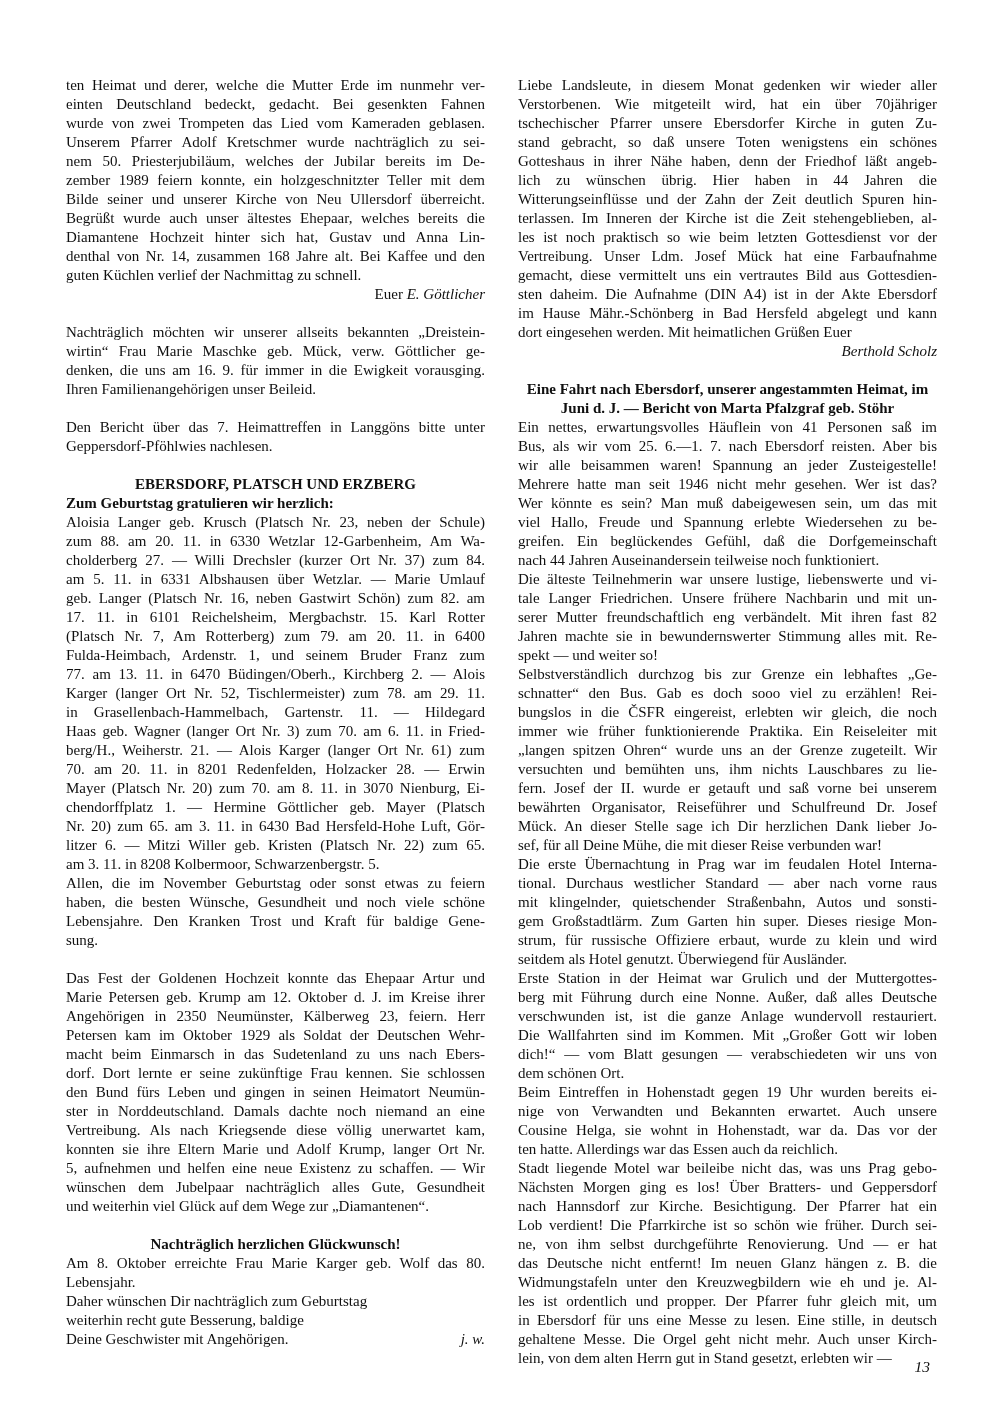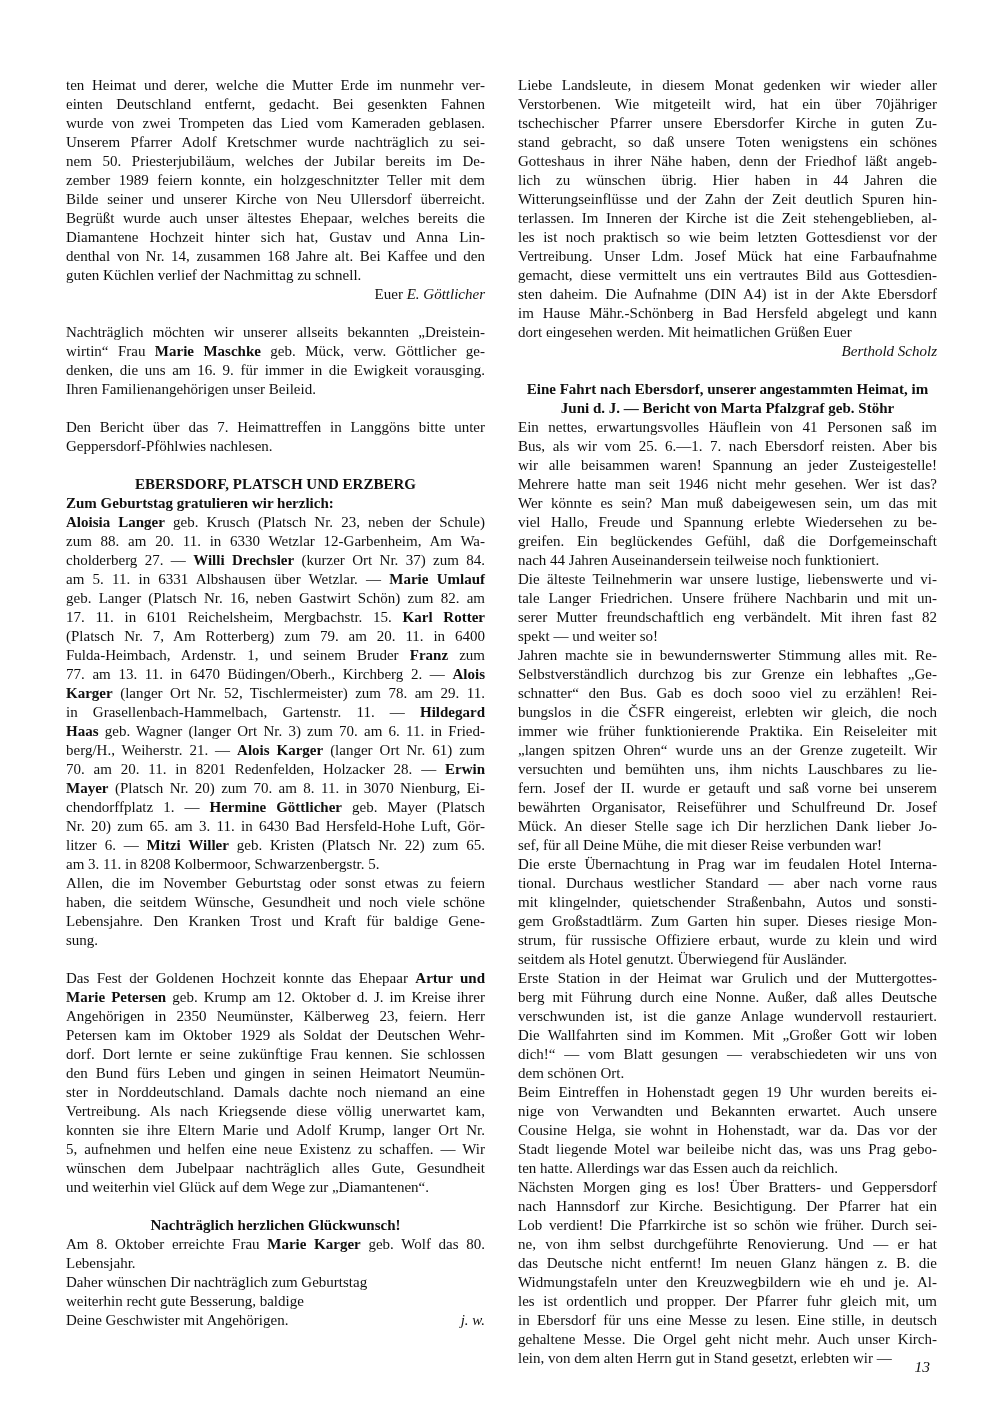--- a/index.html
+++ b/index.html
@@ -62,32 +62,32 @@
   }
   .gap { height: 19px; }
   .page-number {
     position: absolute;
     top: 1357px;
     right: 70px;
     font-size: 15.5px;
     line-height: 19px;
     font-style: italic;
   }
-  b { font-weight: 700; }
+  b { font-weight: 400; }
   i { font-style: italic; }
 </style>
 </head>
 <body>
 
 <div class="page">
   <div class="columns">
     <div class="column">
         <div class="block">
           <div class="line just">ten Heimat und derer, welche die Mutter Erde im nunmehr ver-</div>
-          <div class="line just">einten Deutschland entfernt, gedacht. Bei gesenkten Fahnen</div>
+          <div class="line just">einten Deutschland bedeckt, gedacht. Bei gesenkten Fahnen</div>
           <div class="line just">wurde von zwei Trompeten das Lied vom Kameraden geblasen.</div>
           <div class="line just">Unserem Pfarrer Adolf Kretschmer wurde nachträglich zu sei-</div>
           <div class="line just">nem 50. Priesterjubiläum, welches der Jubilar bereits im De-</div>
           <div class="line just">zember 1989 feiern konnte, ein holzgeschnitzter Teller mit dem</div>
           <div class="line just">Bilde seiner und unserer Kirche von Neu Ullersdorf überreicht.</div>
           <div class="line just">Begrüßt wurde auch unser ältestes Ehepaar, welches bereits die</div>
           <div class="line just">Diamantene Hochzeit hinter sich hat, Gustav und Anna Lin-</div>
           <div class="line just">denthal von Nr. 14, zusammen 168 Jahre alt. Bei Kaffee und den</div>
           <div class="line">guten Küchlen verlief der Nachmittag zu schnell.</div>
         </div>
@@ -125,30 +125,31 @@
           <div class="line just">berg/H., Weiherstr. 21. — <b>Alois Karger</b> (langer Ort Nr. 61) zum</div>
           <div class="line just">70. am 20. 11. in 8201 Redenfelden, Holzacker 28. — <b>Erwin</b></div>
           <div class="line just"><b>Mayer</b> (Platsch Nr. 20) zum 70. am 8. 11. in 3070 Nienburg, Ei-</div>
           <div class="line just">chendorffplatz 1. — <b>Hermine Göttlicher</b> geb. Mayer (Platsch</div>
           <div class="line just">Nr. 20) zum 65. am 3. 11. in 6430 Bad Hersfeld-Hohe Luft, Gör-</div>
           <div class="line just">litzer 6. — <b>Mitzi Willer</b> geb. Kristen (Platsch Nr. 22) zum 65.</div>
           <div class="line">am 3. 11. in 8208 Kolbermoor, Schwarzenbergstr. 5.</div>
         </div>
         <div class="block">
           <div class="line just">Allen, die im November Geburtstag oder sonst etwas zu feiern</div>
-          <div class="line just">haben, die seitdem Wünsche, Gesundheit und noch viele schöne</div>
+          <div class="line just">haben, die besten Wünsche, Gesundheit und noch viele schöne</div>
           <div class="line just">Lebensjahre. Den Kranken Trost und Kraft für baldige Gene-</div>
           <div class="line">sung.</div>
         </div>
         <div class="gap"></div>
         <div class="block">
           <div class="line just">Das Fest der Goldenen Hochzeit konnte das Ehepaar <b>Artur und</b></div>
           <div class="line just"><b>Marie Petersen</b> geb. Krump am 12. Oktober d. J. im Kreise ihrer</div>
           <div class="line just">Angehörigen in 2350 Neumünster, Kälberweg 23, feiern. Herr</div>
           <div class="line just">Petersen kam im Oktober 1929 als Soldat der Deutschen Wehr-</div>
+          <div class="line just">macht beim Einmarsch in das Sudetenland zu uns nach Ebers-</div>
           <div class="line just">dorf. Dort lernte er seine zukünftige Frau kennen. Sie schlossen</div>
           <div class="line just">den Bund fürs Leben und gingen in seinen Heimatort Neumün-</div>
           <div class="line just">ster in Norddeutschland. Damals dachte noch niemand an eine</div>
           <div class="line just">Vertreibung. Als nach Kriegsende diese völlig unerwartet kam,</div>
           <div class="line just">konnten sie ihre Eltern Marie und Adolf Krump, langer Ort Nr.</div>
           <div class="line just">5, aufnehmen und helfen eine neue Existenz zu schaffen. — Wir</div>
           <div class="line just">wünschen dem Jubelpaar nachträglich alles Gute, Gesundheit</div>
           <div class="line">und weiterhin viel Glück auf dem Wege zur „Diamantenen“.</div>
         </div>
         <div class="gap"></div>
@@ -198,22 +199,22 @@
           <div class="line just">Mehrere hatte man seit 1946 nicht mehr gesehen. Wer ist das?</div>
           <div class="line just">Wer könnte es sein? Man muß dabeigewesen sein, um das mit</div>
           <div class="line just">viel Hallo, Freude und Spannung erlebte Wiedersehen zu be-</div>
           <div class="line just">greifen. Ein beglückendes Gefühl, daß die Dorfgemeinschaft</div>
           <div class="line">nach 44 Jahren Auseinandersein teilweise noch funktioniert.</div>
         </div>
         <div class="block">
           <div class="line just">Die älteste Teilnehmerin war unsere lustige, liebenswerte und vi-</div>
           <div class="line just">tale Langer Friedrichen. Unsere frühere Nachbarin und mit un-</div>
           <div class="line just">serer Mutter freundschaftlich eng verbändelt. Mit ihren fast 82</div>
+          <div class="line just">Jahren machte sie in bewundernswerter Stimmung alles mit. Re-</div>
           <div class="line">spekt — und weiter so!</div>
-          <div class="line just">Jahren machte sie in bewundernswerter Stimmung alles mit. Re-</div>
         </div>
         <div class="block">
           <div class="line just">Selbstverständlich durchzog bis zur Grenze ein lebhaftes „Ge-</div>
           <div class="line just">schnatter“ den Bus. Gab es doch sooo viel zu erzählen! Rei-</div>
           <div class="line just">bungslos in die ČSFR eingereist, erlebten wir gleich, die noch</div>
           <div class="line just">immer wie früher funktionierende Praktika. Ein Reiseleiter mit</div>
           <div class="line just">„langen spitzen Ohren“ wurde uns an der Grenze zugeteilt. Wir</div>
           <div class="line just">versuchten und bemühten uns, ihm nichts Lauschbares zu lie-</div>
           <div class="line just">fern. Josef der II. wurde er getauft und saß vorne bei unserem</div>
           <div class="line just">bewährten Organisator, Reiseführer und Schulfreund Dr. Josef</div>
@@ -233,22 +234,22 @@
           <div class="line just">berg mit Führung durch eine Nonne. Außer, daß alles Deutsche</div>
           <div class="line just">verschwunden ist, ist die ganze Anlage wundervoll restauriert.</div>
           <div class="line just">Die Wallfahrten sind im Kommen. Mit „Großer Gott wir loben</div>
           <div class="line just">dich!“ — vom Blatt gesungen — verabschiedeten wir uns von</div>
           <div class="line">dem schönen Ort.</div>
         </div>
         <div class="block">
           <div class="line just">Beim Eintreffen in Hohenstadt gegen 19 Uhr wurden bereits ei-</div>
           <div class="line just">nige von Verwandten und Bekannten erwartet. Auch unsere</div>
           <div class="line just">Cousine Helga, sie wohnt in Hohenstadt, war da. Das vor der</div>
+          <div class="line">ten hatte. Allerdings war das Essen auch da reichlich.</div>
           <div class="line just">Stadt liegende Motel war beileibe nicht das, was uns Prag gebo-</div>
-          <div class="line">ten hatte. Allerdings war das Essen auch da reichlich.</div>
         </div>
         <div class="block">
           <div class="line just">Nächsten Morgen ging es los! Über Bratters- und Geppersdorf</div>
           <div class="line just">nach Hannsdorf zur Kirche. Besichtigung. Der Pfarrer hat ein</div>
           <div class="line just">Lob verdient! Die Pfarrkirche ist so schön wie früher. Durch sei-</div>
           <div class="line just">ne, von ihm selbst durchgeführte Renovierung. Und — er hat</div>
           <div class="line just">das Deutsche nicht entfernt! Im neuen Glanz hängen z. B. die</div>
           <div class="line just">Widmungstafeln unter den Kreuzwegbildern wie eh und je. Al-</div>
           <div class="line just">les ist ordentlich und propper. Der Pfarrer fuhr gleich mit, um</div>
           <div class="line just">in Ebersdorf für uns eine Messe zu lesen. Eine stille, in deutsch</div>

